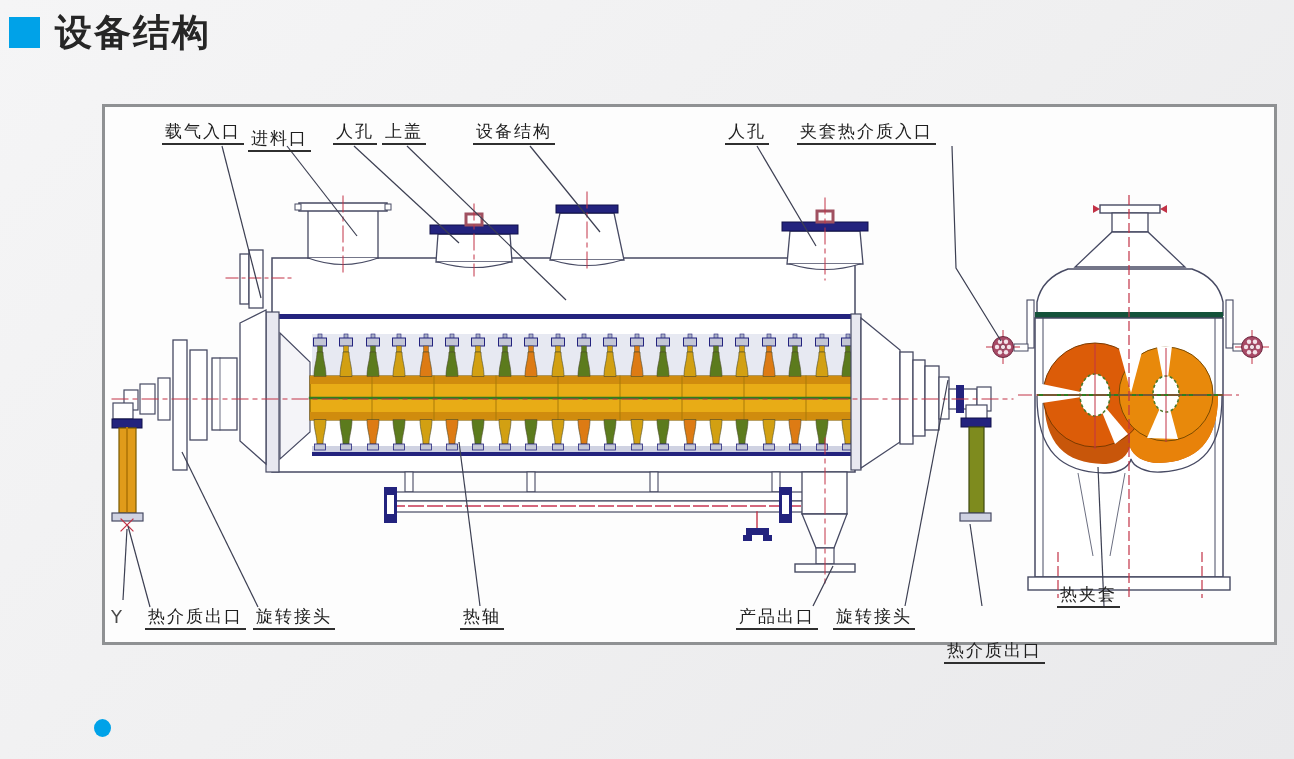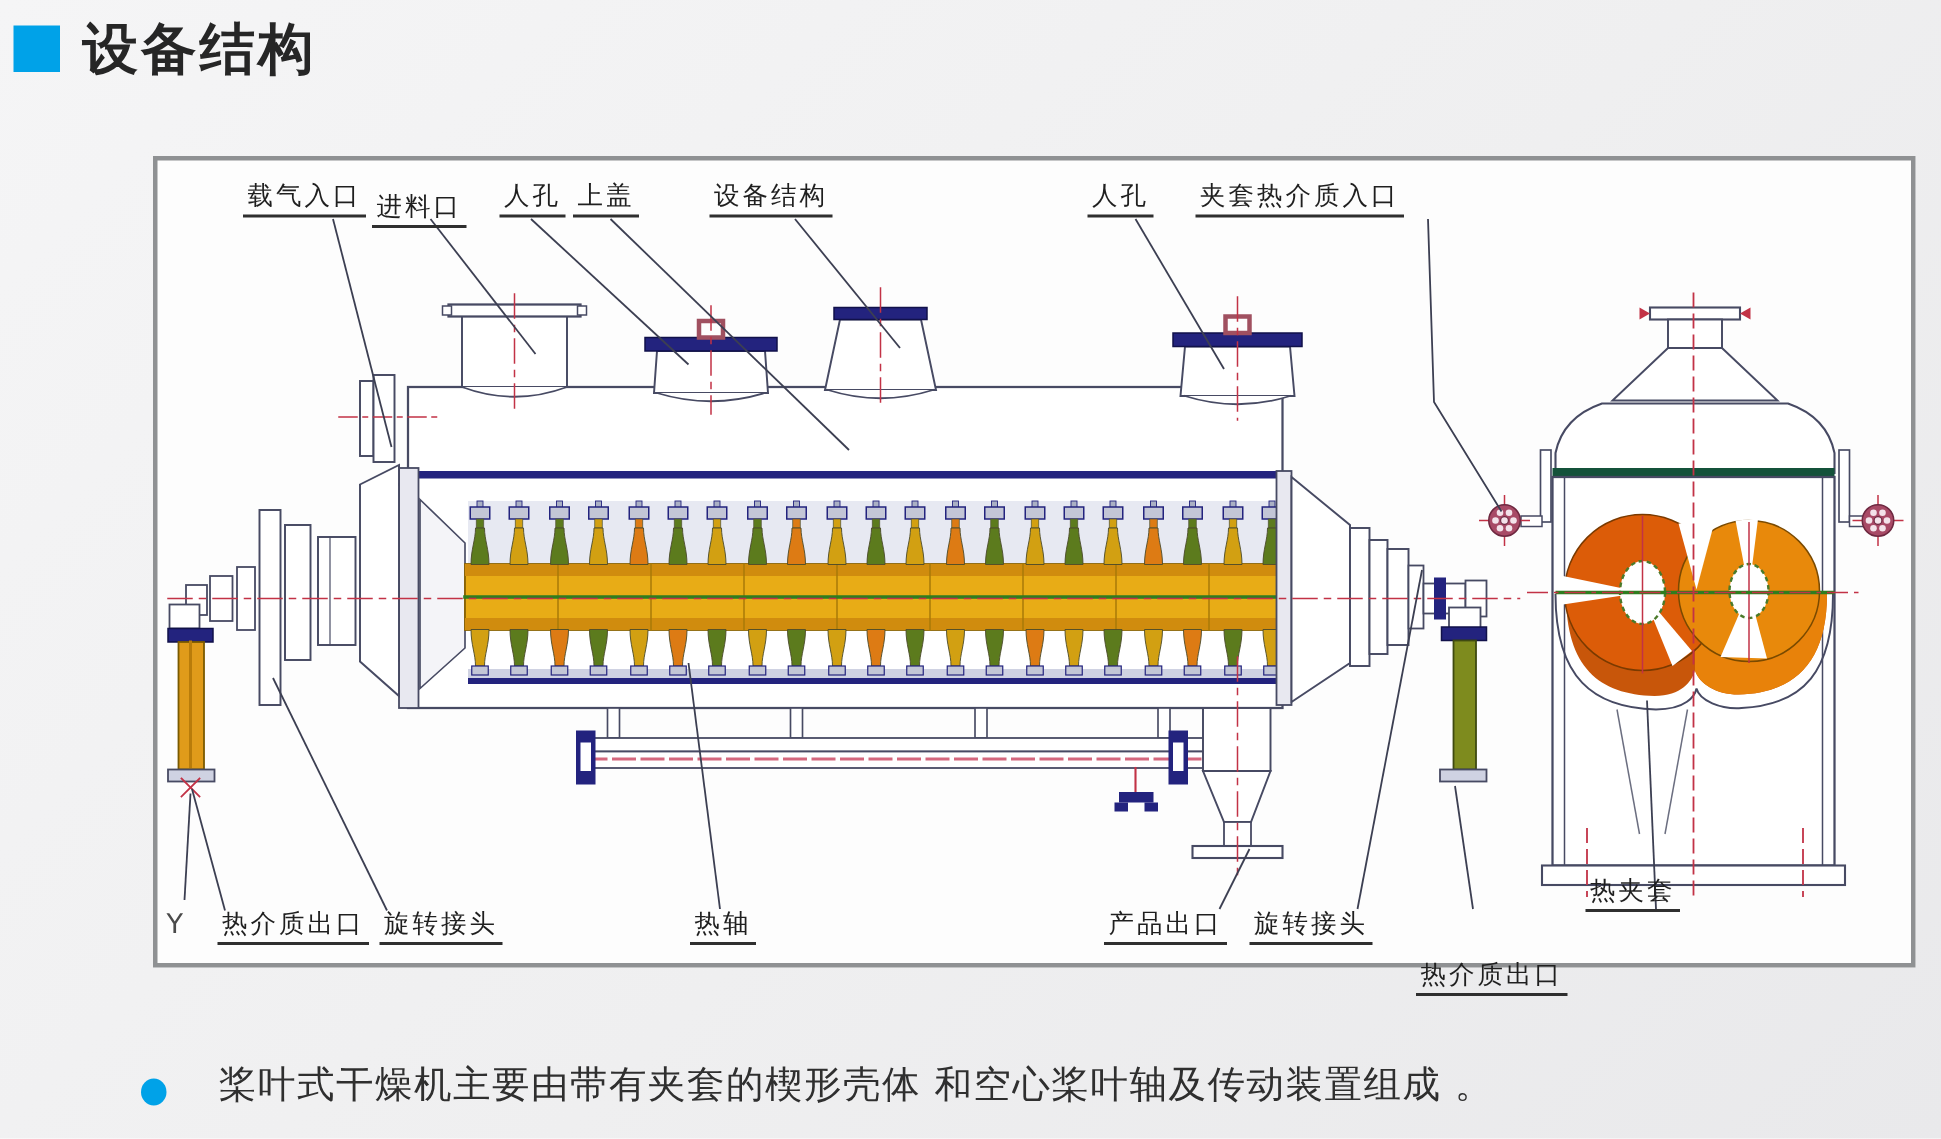--- a/index.html
+++ b/index.html
@@ -340,15 +340,14 @@
   <div class="dlabel nounder" style="left:108px;top:606px">Y</div>
   <div class="dlabel" style="left:145px;top:606px">热介质出口</div>
   <div class="dlabel" style="left:253px;top:606px">旋转接头</div>
   <div class="dlabel" style="left:460px;top:606px">热轴</div>
   <div class="dlabel" style="left:736px;top:606px">产品出口</div>
   <div class="dlabel" style="left:833px;top:606px">旋转接头</div>
   <div class="dlabel" style="left:944px;top:640px">热介质出口</div>
   <div class="dlabel" style="left:1057px;top:584px">热夹套</div>
 
   <div class="bullet-dot"></div>
-  <div class="bullet-text">桨叶式干燥机主要由带有夹套的楔形壳体 和空心桨叶轴及传动装置组成 。</div>
 
 </div>
 
 </body></html>

